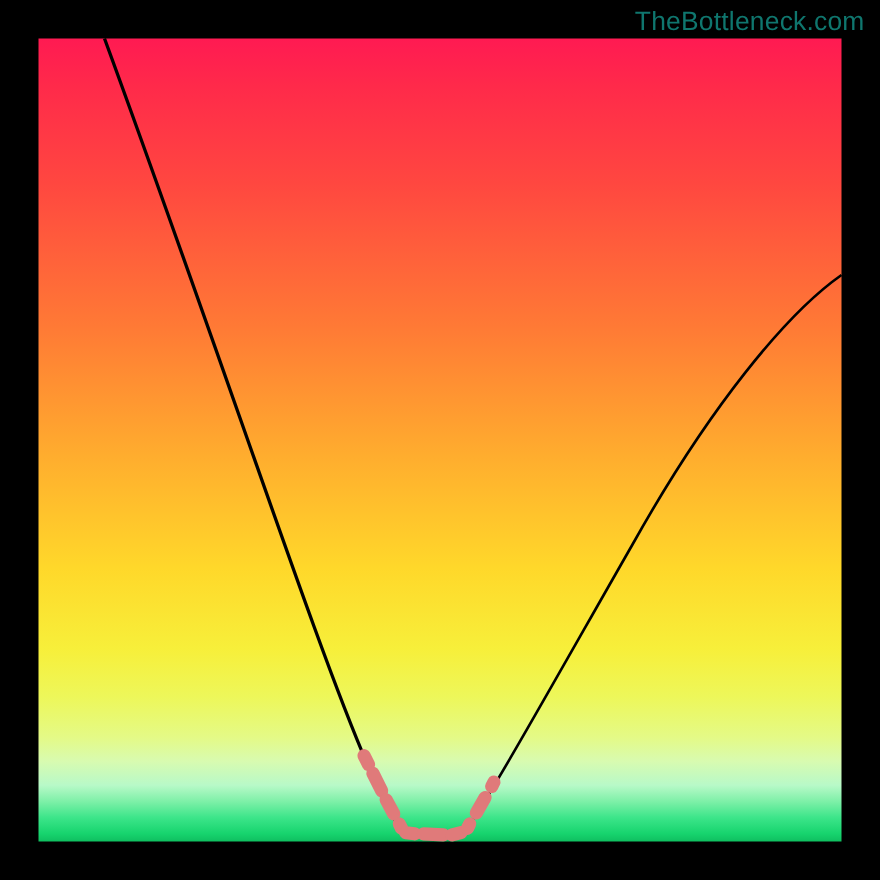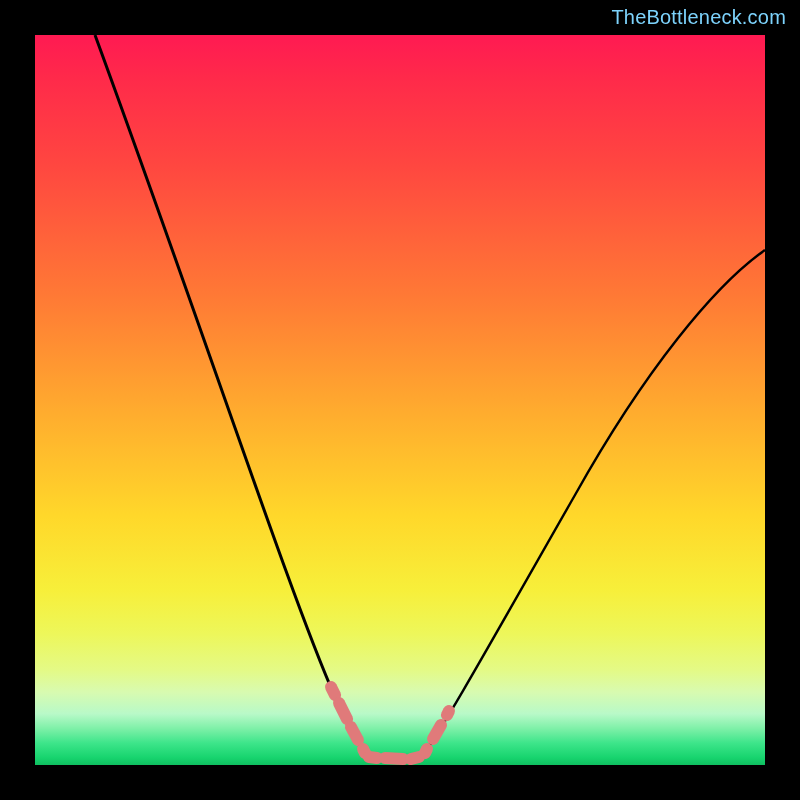--- a/index.html
+++ b/index.html
@@ -41,22 +41,22 @@
       #7ef0a8 95%,
       #3de58a 97%,
       #17d46e 99%,
       #0fbf60 100%
     );
   }
   .watermark {
     position: absolute;
     top: 6px;
     right: 14px;
-    color: #7dd3fc;
-    font-size: 20px;
+    color: #0f766e;
+    font-size: 24px;
     font-weight: 500;
     letter-spacing: 0.2px;
     user-select: none;
   }
   svg.curves {
     position: absolute;
     left: 0;
     top: 0;
     width: 730px;
     height: 730px;

